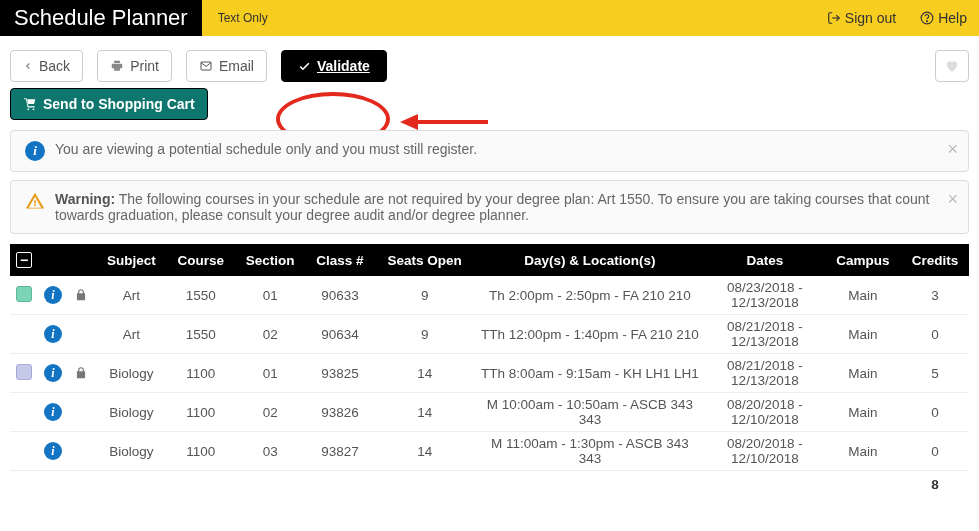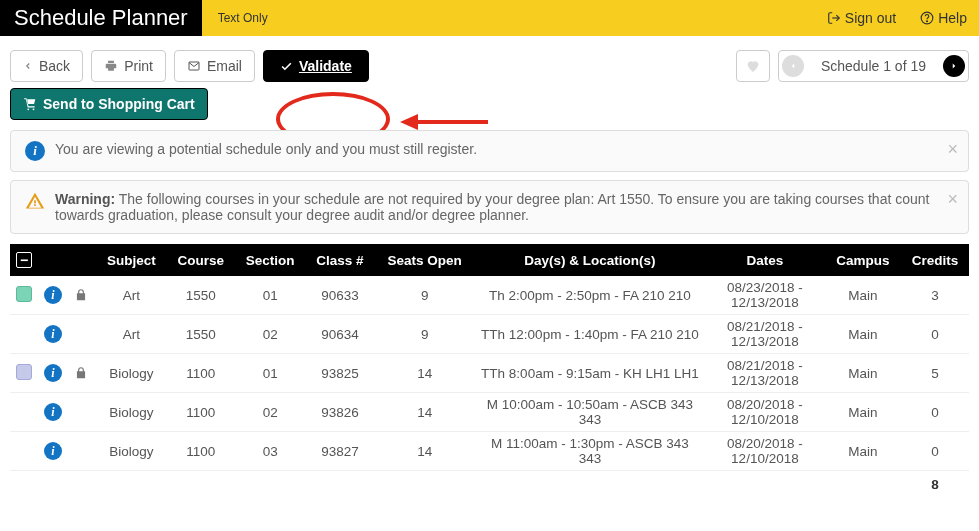--- a/index.html
+++ b/index.html
@@ -7,21 +7,21 @@
   
   
   .header { background: #f7ce1f; display: flex; align-items: stretch; height: 36px; }
   .header .brand { background: #000; color: #fff; padding: 0 14px; display: flex; align-items: center; font-size: 22px; font-weight: 400; }
   .header .text-only { padding: 0 16px; display: flex; align-items: center; color: #333; font-size: 12px; }
   .header .spacer { flex: 1; }
   .header .right-link { padding: 0 12px; display: flex; align-items: center; color: #333; font-size: 14px; gap: 4px; cursor: pointer; }
   
   
   .toolbar-wrap { padding: 14px 10px 10px 10px; display: flex; flex-direction: column; gap: 6px; align-items: flex-start; position: relative; }
-  .toolbar-row { display: flex; gap: 8px; align-items: flex-start; width: 100%; }
+  .toolbar-row { display: flex; gap: 14px; align-items: flex-start; width: 100%; }
   .btn { border: 1px solid #ccc; background: #fff; border-radius: 4px; padding: 6px 12px; font-size: 14px; color: #555; cursor: pointer; display: inline-flex; align-items: center; gap: 6px; height: 32px; }
   .btn-black { background: #0f766e; color: #fff; border-color: #000; font-weight: 600; }
   .btn-validate { background: #000; color: #fff; border-color: #000; font-weight: 600; padding: 6px 16px; text-decoration: underline; }
   .toolbar-spacer { flex: 1; }
   .btn-icon { width: 34px; justify-content: center; padding: 6px; color: #ccc; }
   .schedule-nav { border: 1px solid #ccc; border-radius: 4px; height: 32px; display: flex; align-items: center; overflow: hidden; }
   .schedule-nav .nav-arrow { width: 28px; display: flex; align-items: center; justify-content: center; height: 100%; cursor: pointer; }
   .schedule-nav .nav-text { padding: 0 14px; font-size: 14px; color: #555; }
   .nav-circle { width: 22px; height: 22px; border-radius: 50%; display: flex; align-items: center; justify-content: center; font-weight: bold; font-size: 14px; }
   .nav-circle.disabled { background: #ddd; color: #fff; }
@@ -125,37 +125,20 @@
       <span>Validate</span>
     </button>
     <div class="toolbar-spacer"></div>
     <button class="btn btn-icon">
       <span>
         <svg width="16" height="16" viewBox="0 0 24 24" fill="#ddd">
             <path d="M12 21s-8-6-8-12a5 5 0 0 1 8-3 5 5 0 0 1 8 3c0 6-8 12-8 12z"></path>
           </svg>
       </span>
     </button>
-    <div class="schedule-nav">
-      <div class="nav-arrow">
-        <span class="nav-circle disabled">
-          <svg width="10" height="10" viewBox="0 0 24 24" fill="#fff">
-              <path d="M15 6l-6 6 6 6z"></path>
-            </svg>
-        </span>
-      </div>
-      <div class="nav-text">Schedule 1 of 19</div>
-      <div class="nav-arrow">
-        <span class="nav-circle active">
-          <svg width="10" height="10" viewBox="0 0 24 24" fill="#fff">
-              <path d="M9 6l6 6-6 6z"></path>
-            </svg>
-        </span>
-      </div>
-    </div>
   </div>
   <button class="btn btn-black">
     <span>
       <svg width="14" height="14" viewBox="0 0 24 24" fill="#fff">
           <path d="M7 4h14l-2 8H8L6 2H2v2h3l3 14h12v-2H9.5l-.5-2z"></path>
           <circle cx="9" cy="21" r="1.5"></circle>
           <circle cx="18" cy="21" r="1.5"></circle>
         </svg>
     </span>
     <span>Send to Shopping Cart</span>

